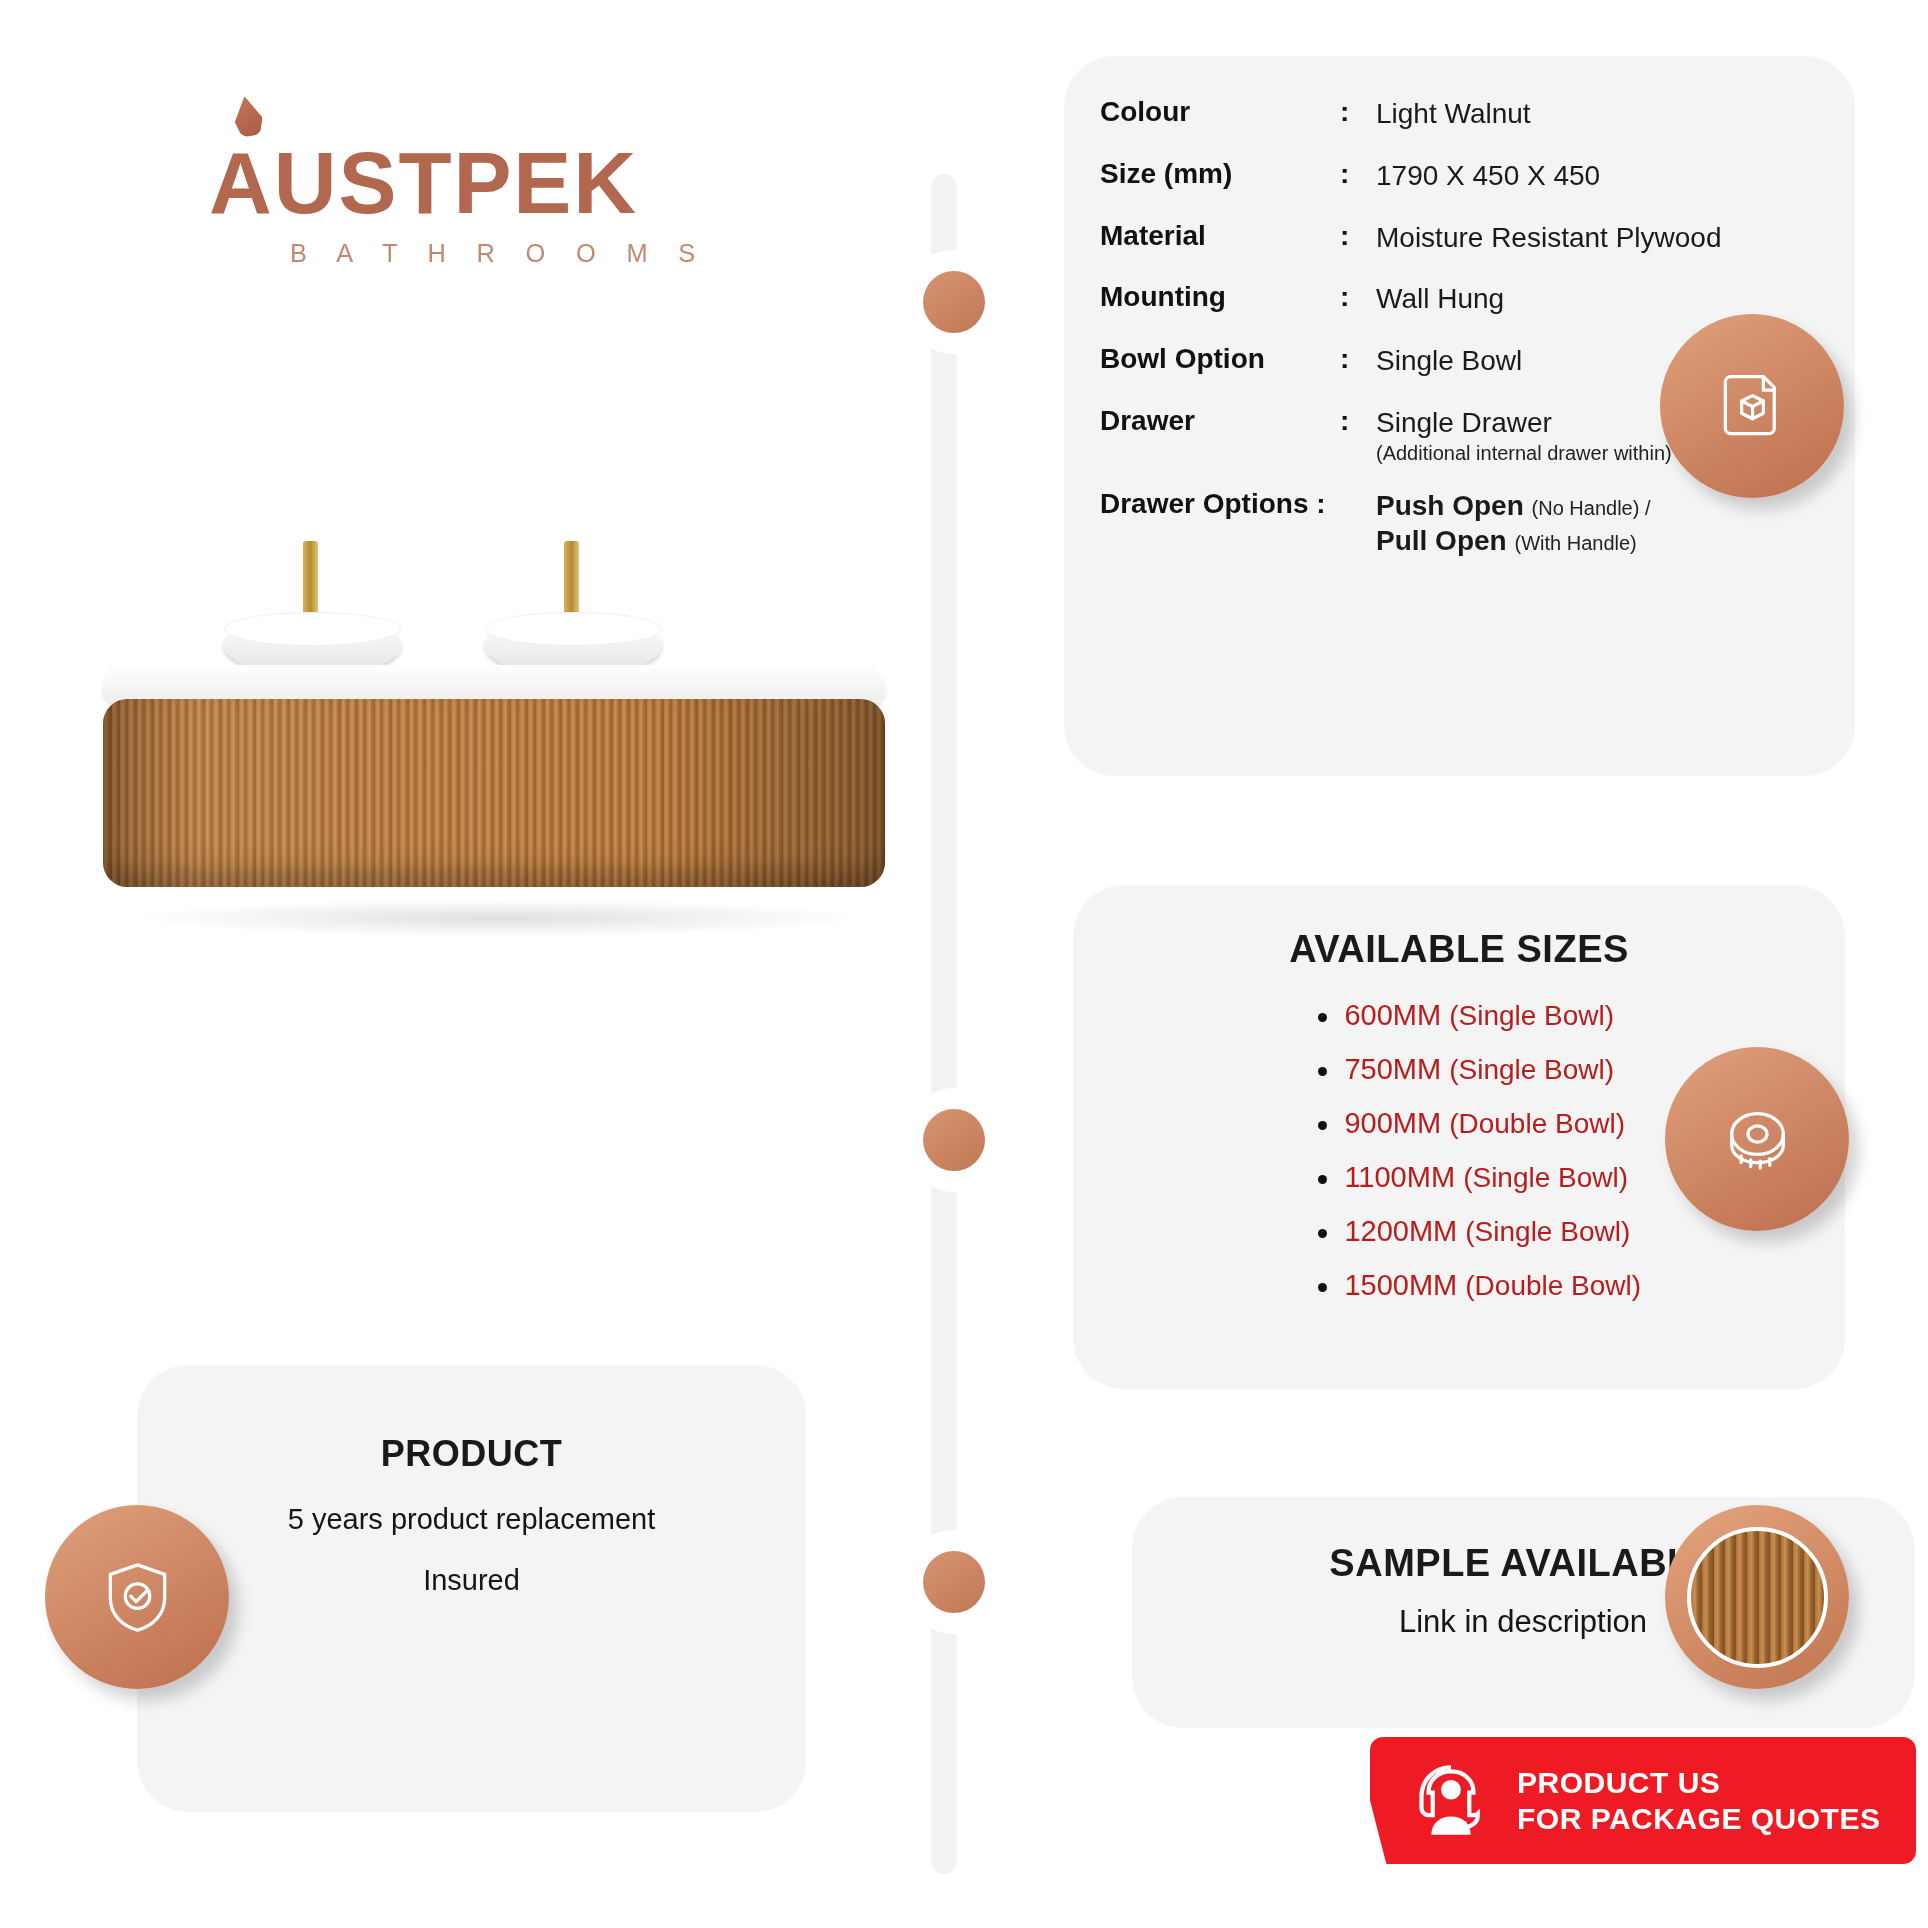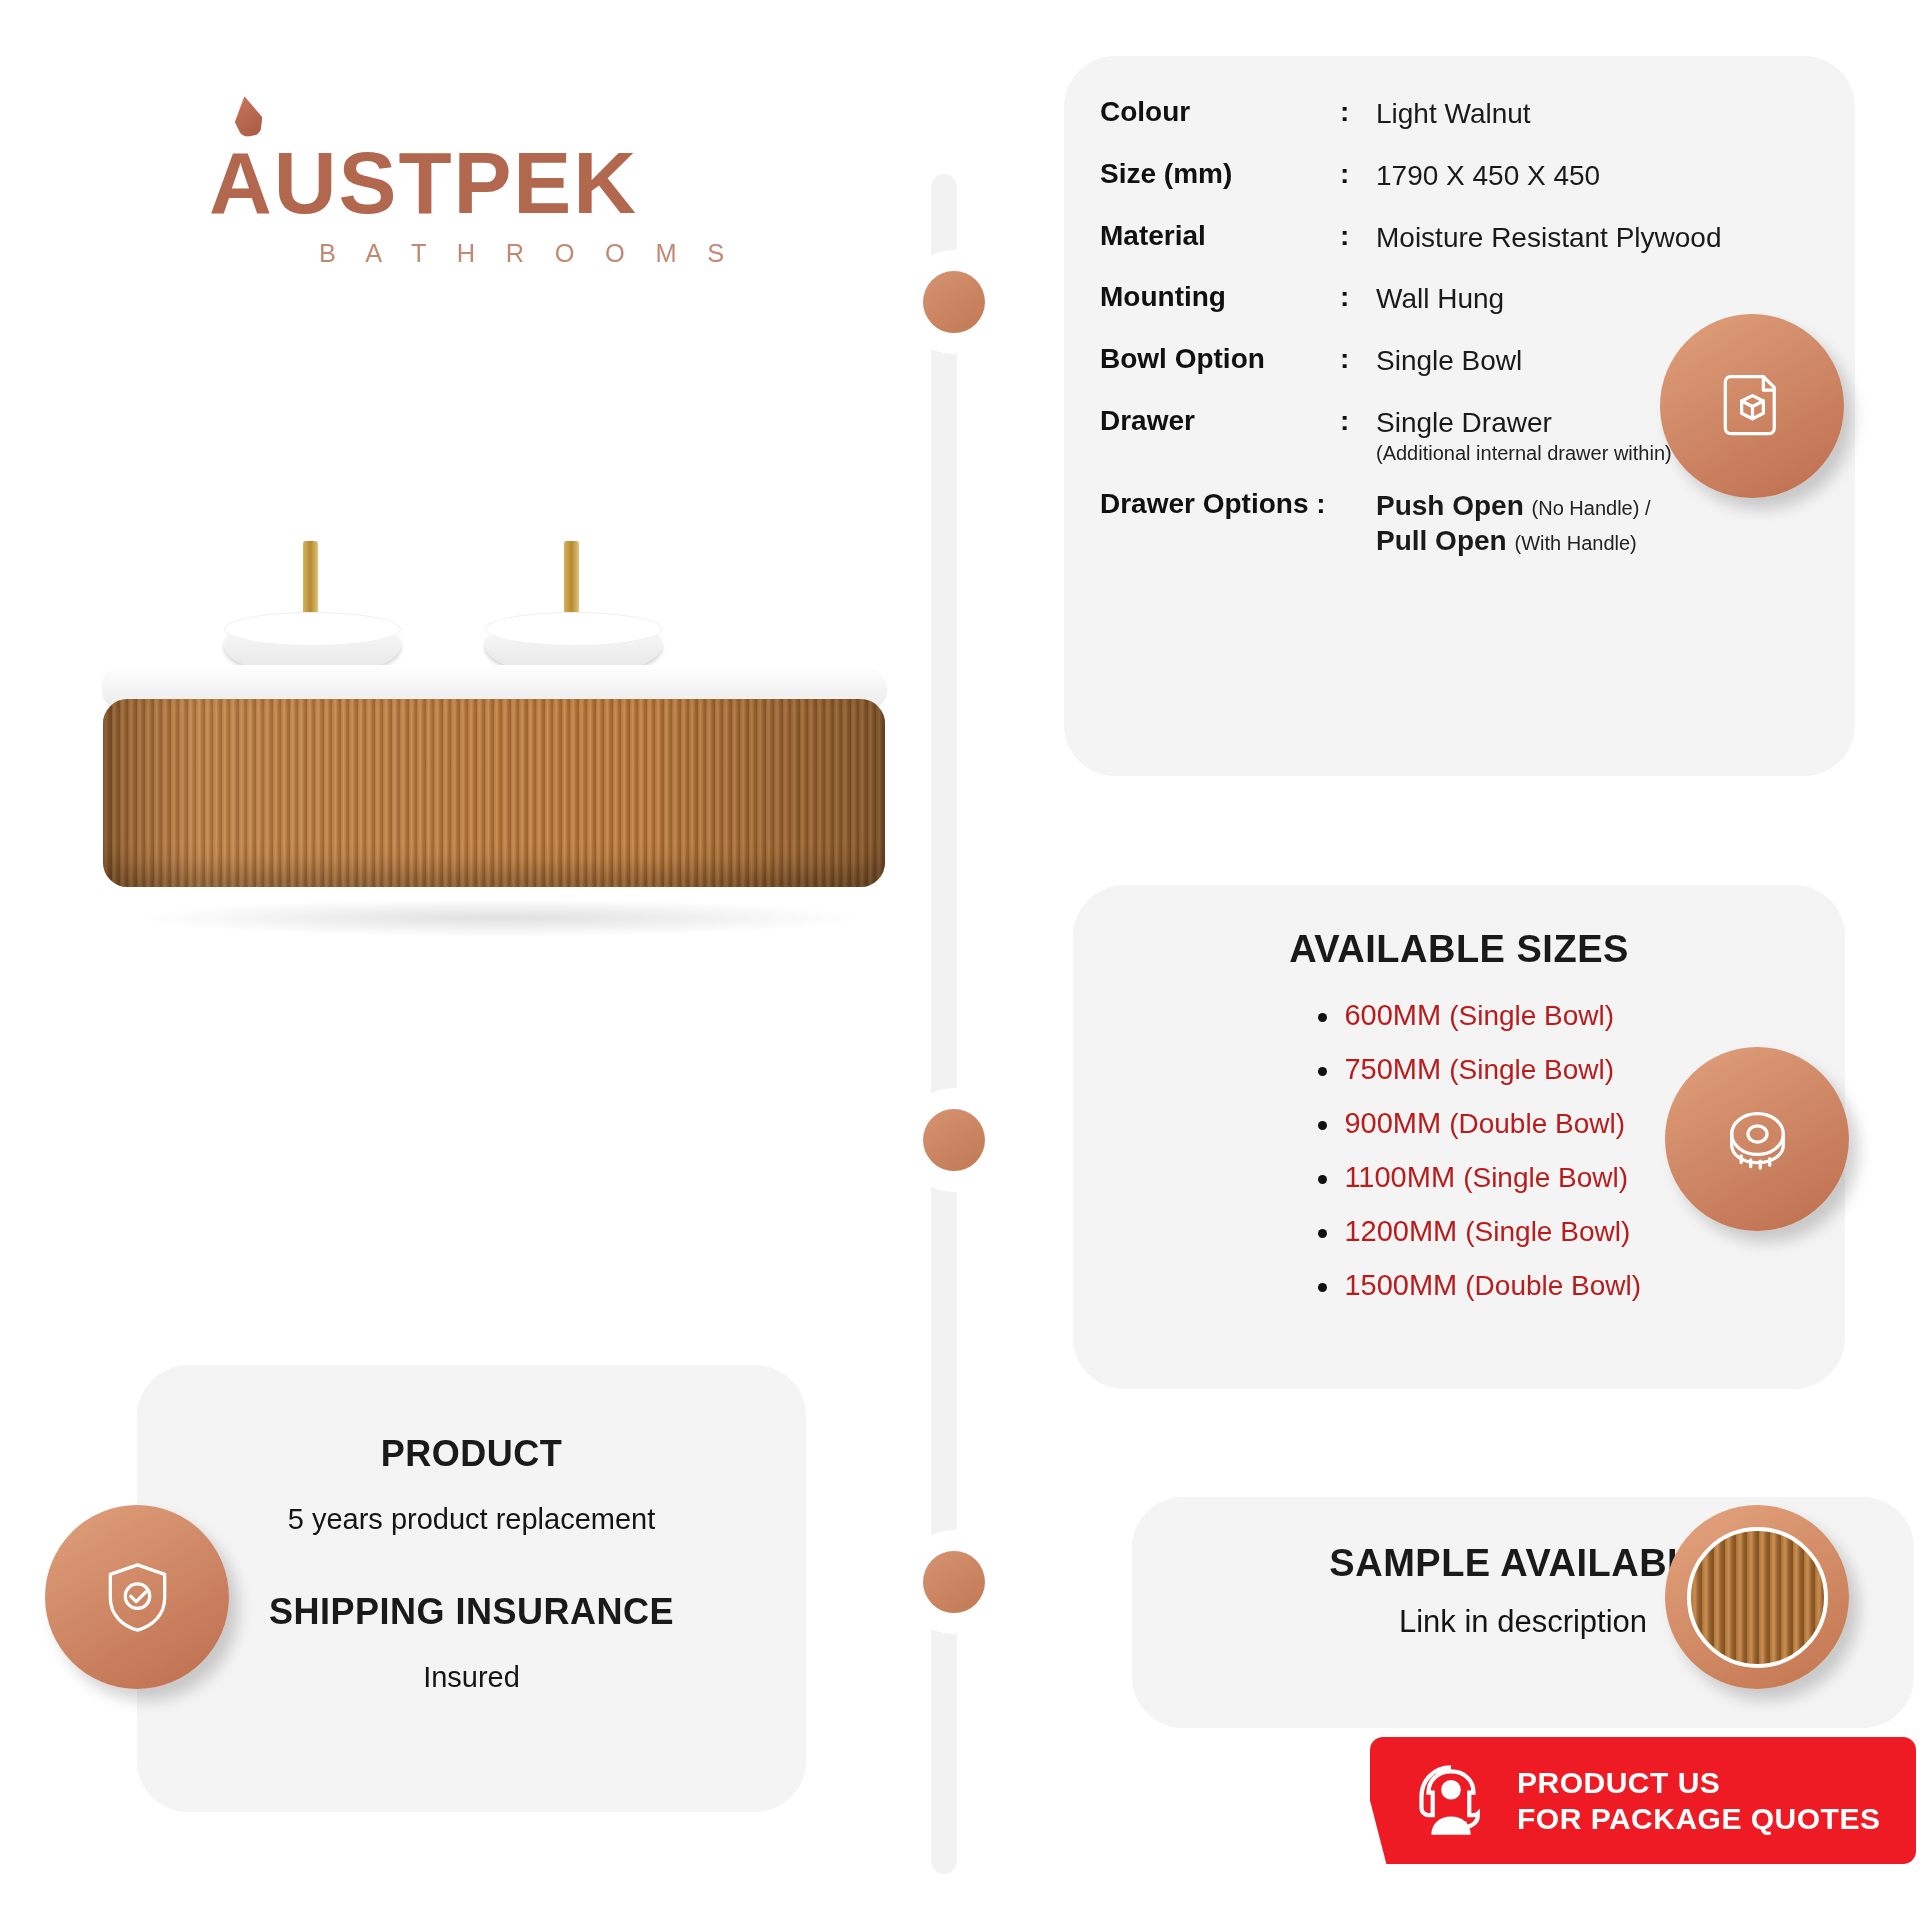--- a/index.html
+++ b/index.html
@@ -21,22 +21,22 @@
   .logo-a { position: relative; display:inline-block; }
   .logo-drop {
     position:absolute; left: 24.5px; top: -43px;
     width: 28px; height: 41px;
     background: linear-gradient(160deg,#c8765a,#a85b44);
     border-radius: 50% 50% 50% 50% / 62% 62% 38% 38%;
     transform: rotate(-10deg);
     clip-path: polygon(50% 0%, 100% 58%, 82% 98%, 18% 98%, 0% 58%);
   }
   .logo-sub {
-    margin-top: 13px; margin-left: 38px;
-    font-size: 25.4px; letter-spacing: 11.8px; color: #c08a72; font-weight: 500; text-align: right;
+    margin-top: 13px; margin-left: 81px;
+    font-size: 25.4px; letter-spacing: 11.8px; color: #c08a72; font-weight: 500;
   }
 
   
   .product { position: absolute; left: 47px; top: 541px; width: 810px; height: 377px; }
   .vanity-top {
     position:absolute; left: 56px; top: 124px; width: 783px; height: 40px;
     background: linear-gradient(#ffffff,#ededed);
     border-radius: 19px 24.5px 15px 15px;
     box-shadow: 0 1.9px 2.8px rgba(0,0,0,.12);
   }
@@ -240,21 +240,20 @@
       <div class="size-item"><span class="dot"></span><span>900MM</span> <span class="sub">(Double Bowl)</span></div>
       <div class="size-item"><span class="dot"></span><span>1100MM</span> <span class="sub">(Single Bowl)</span></div>
       <div class="size-item"><span class="dot"></span><span>1200MM</span> <span class="sub">(Single Bowl)</span></div>
       <div class="size-item"><span class="dot"></span><span>1500MM</span> <span class="sub">(Double Bowl)</span></div>
     </div>
   </div>
 
   <div class="card" id="warranty">
     <div class="card-title">PRODUCT</div>
     <div class="warr-text">5 years product replacement</div>
-    <div class="card-title" style="margin-top:55px; font-size:36px;">SHIPPING INSURANCE</div>
     <div class="warr-text">Insured</div>
   </div>
 
   <div class="card" id="sample">
     <div class="card-title">SAMPLE AVAILABLE</div>
     <div class="sample-text">Link in description</div>
   </div>
 
   <div class="badge" id="badge-doc">
     <svg viewBox="0 0 64 64" fill="none" stroke="#ffffff" stroke-width="2.4" stroke-linecap="round" stroke-linejoin="round">

